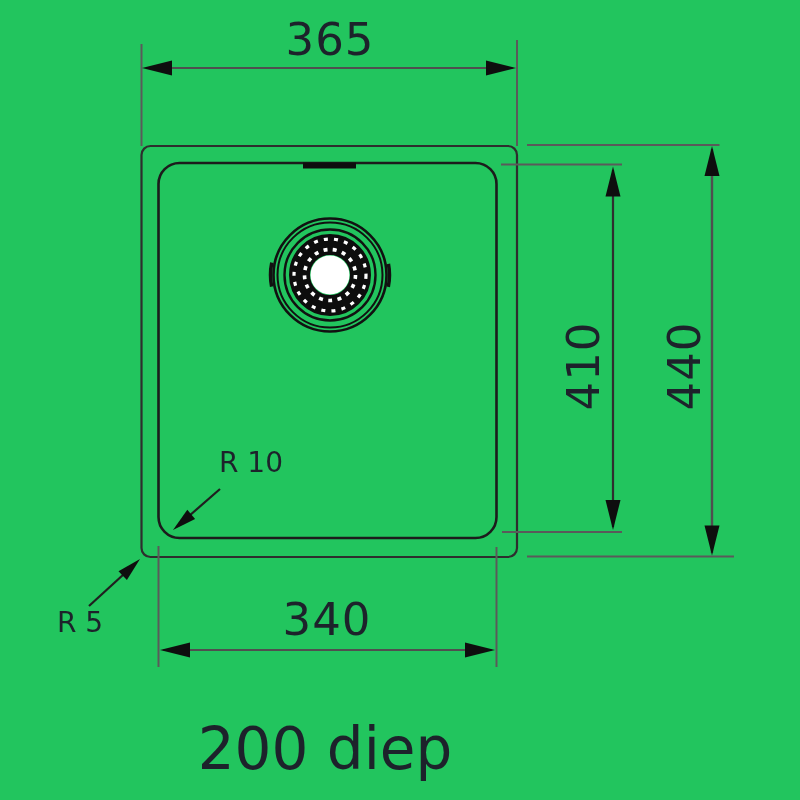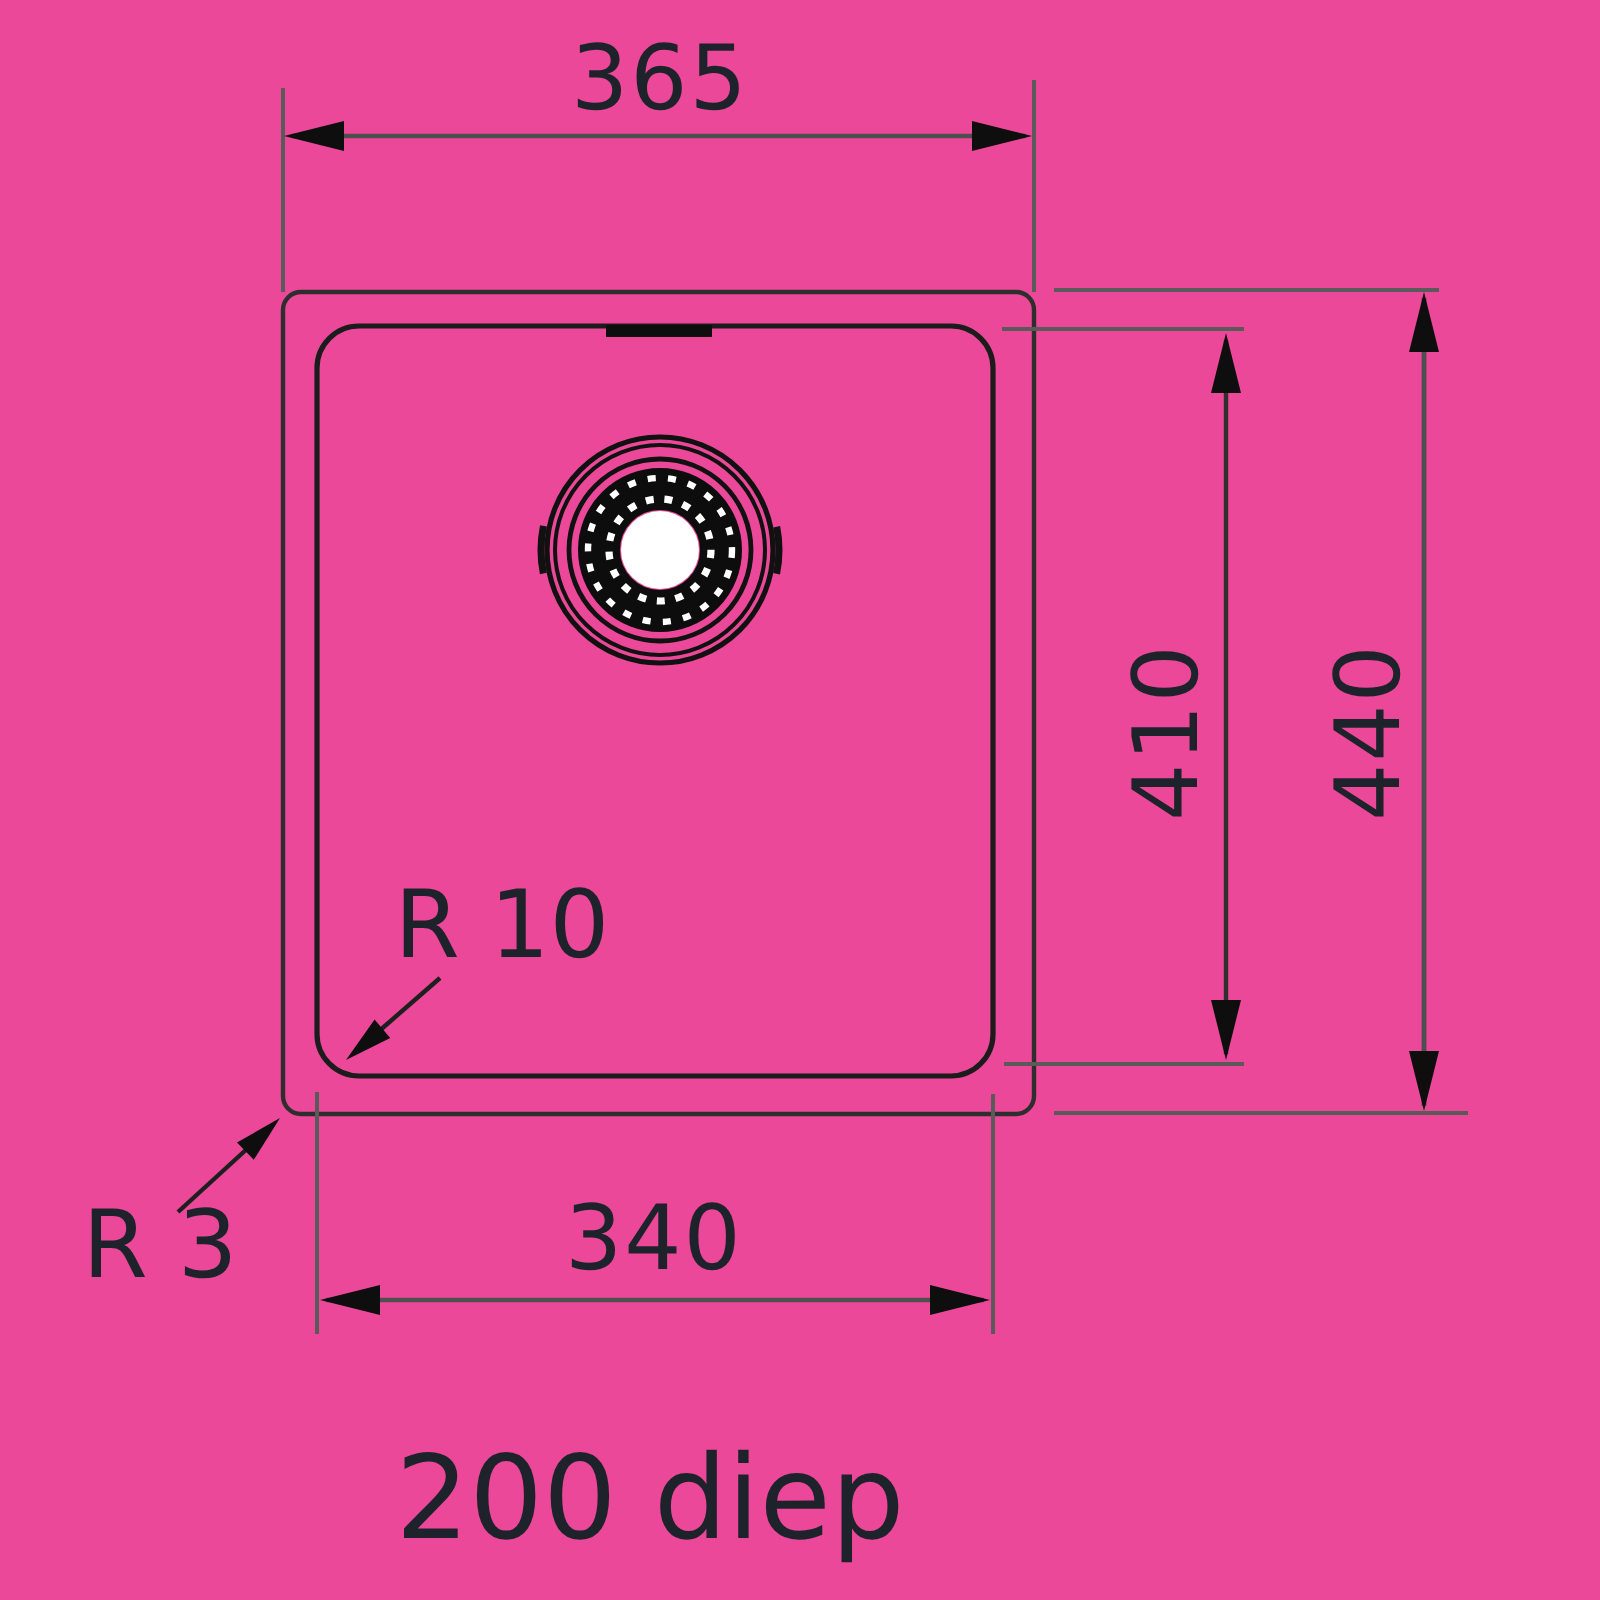--- a/index.html
+++ b/index.html
@@ -4,21 +4,21 @@
 <style>
   html, body {
     margin: 0;
     padding: 0;
     background: #ffffff;
   }
   .stage {
     position: relative;
     width: 800px;
     height: 800px;
-    background: #ec4899;
+    background: #22c55e;
     font-family: "DejaVu Sans", sans-serif;
     overflow: hidden;
   }
   .stage svg {
     position: absolute;
     left: 0;
     top: 0;
   }
   .dim-label {
     position: absolute;
@@ -30,21 +30,21 @@
     letter-spacing: 1px;
     line-height: 1;
   }
   .dim-label.rot {
     transform: translate(-50%, -50%) rotate(-90deg);
   }
   .radius-label {
     position: absolute;
     transform: translate(-50%, -50%);
     color: #1d222b;
-    font-size: 47px;
+    font-size: 28px;
     white-space: nowrap;
     line-height: 1;
   }
   .depth-label {
     position: absolute;
     transform: translate(-50%, -50%);
     color: #1d222b;
     font-size: 58px;
     white-space: nowrap;
     line-height: 1;
@@ -133,17 +133,17 @@
   <div class="dim-label" style="left:330px; top:39px;">365</div>
 
   <div class="dim-label" style="left:327px; top:619px;">340</div>
 
   <div class="dim-label rot" style="left:583px; top:366px;">410</div>
 
   <div class="dim-label rot" style="left:684px; top:366px;">440</div>
 
   <div class="radius-label" style="left:251px; top:463px;">R 10</div>
 
-  <div class="radius-label" style="left:80px; top:623px;">R 3</div>
+  <div class="radius-label" style="left:80px; top:623px;">R 5</div>
 
   <div class="depth-label" style="left:325px; top:749px;">200 diep</div>
 
 </div>
 
 </body></html>

